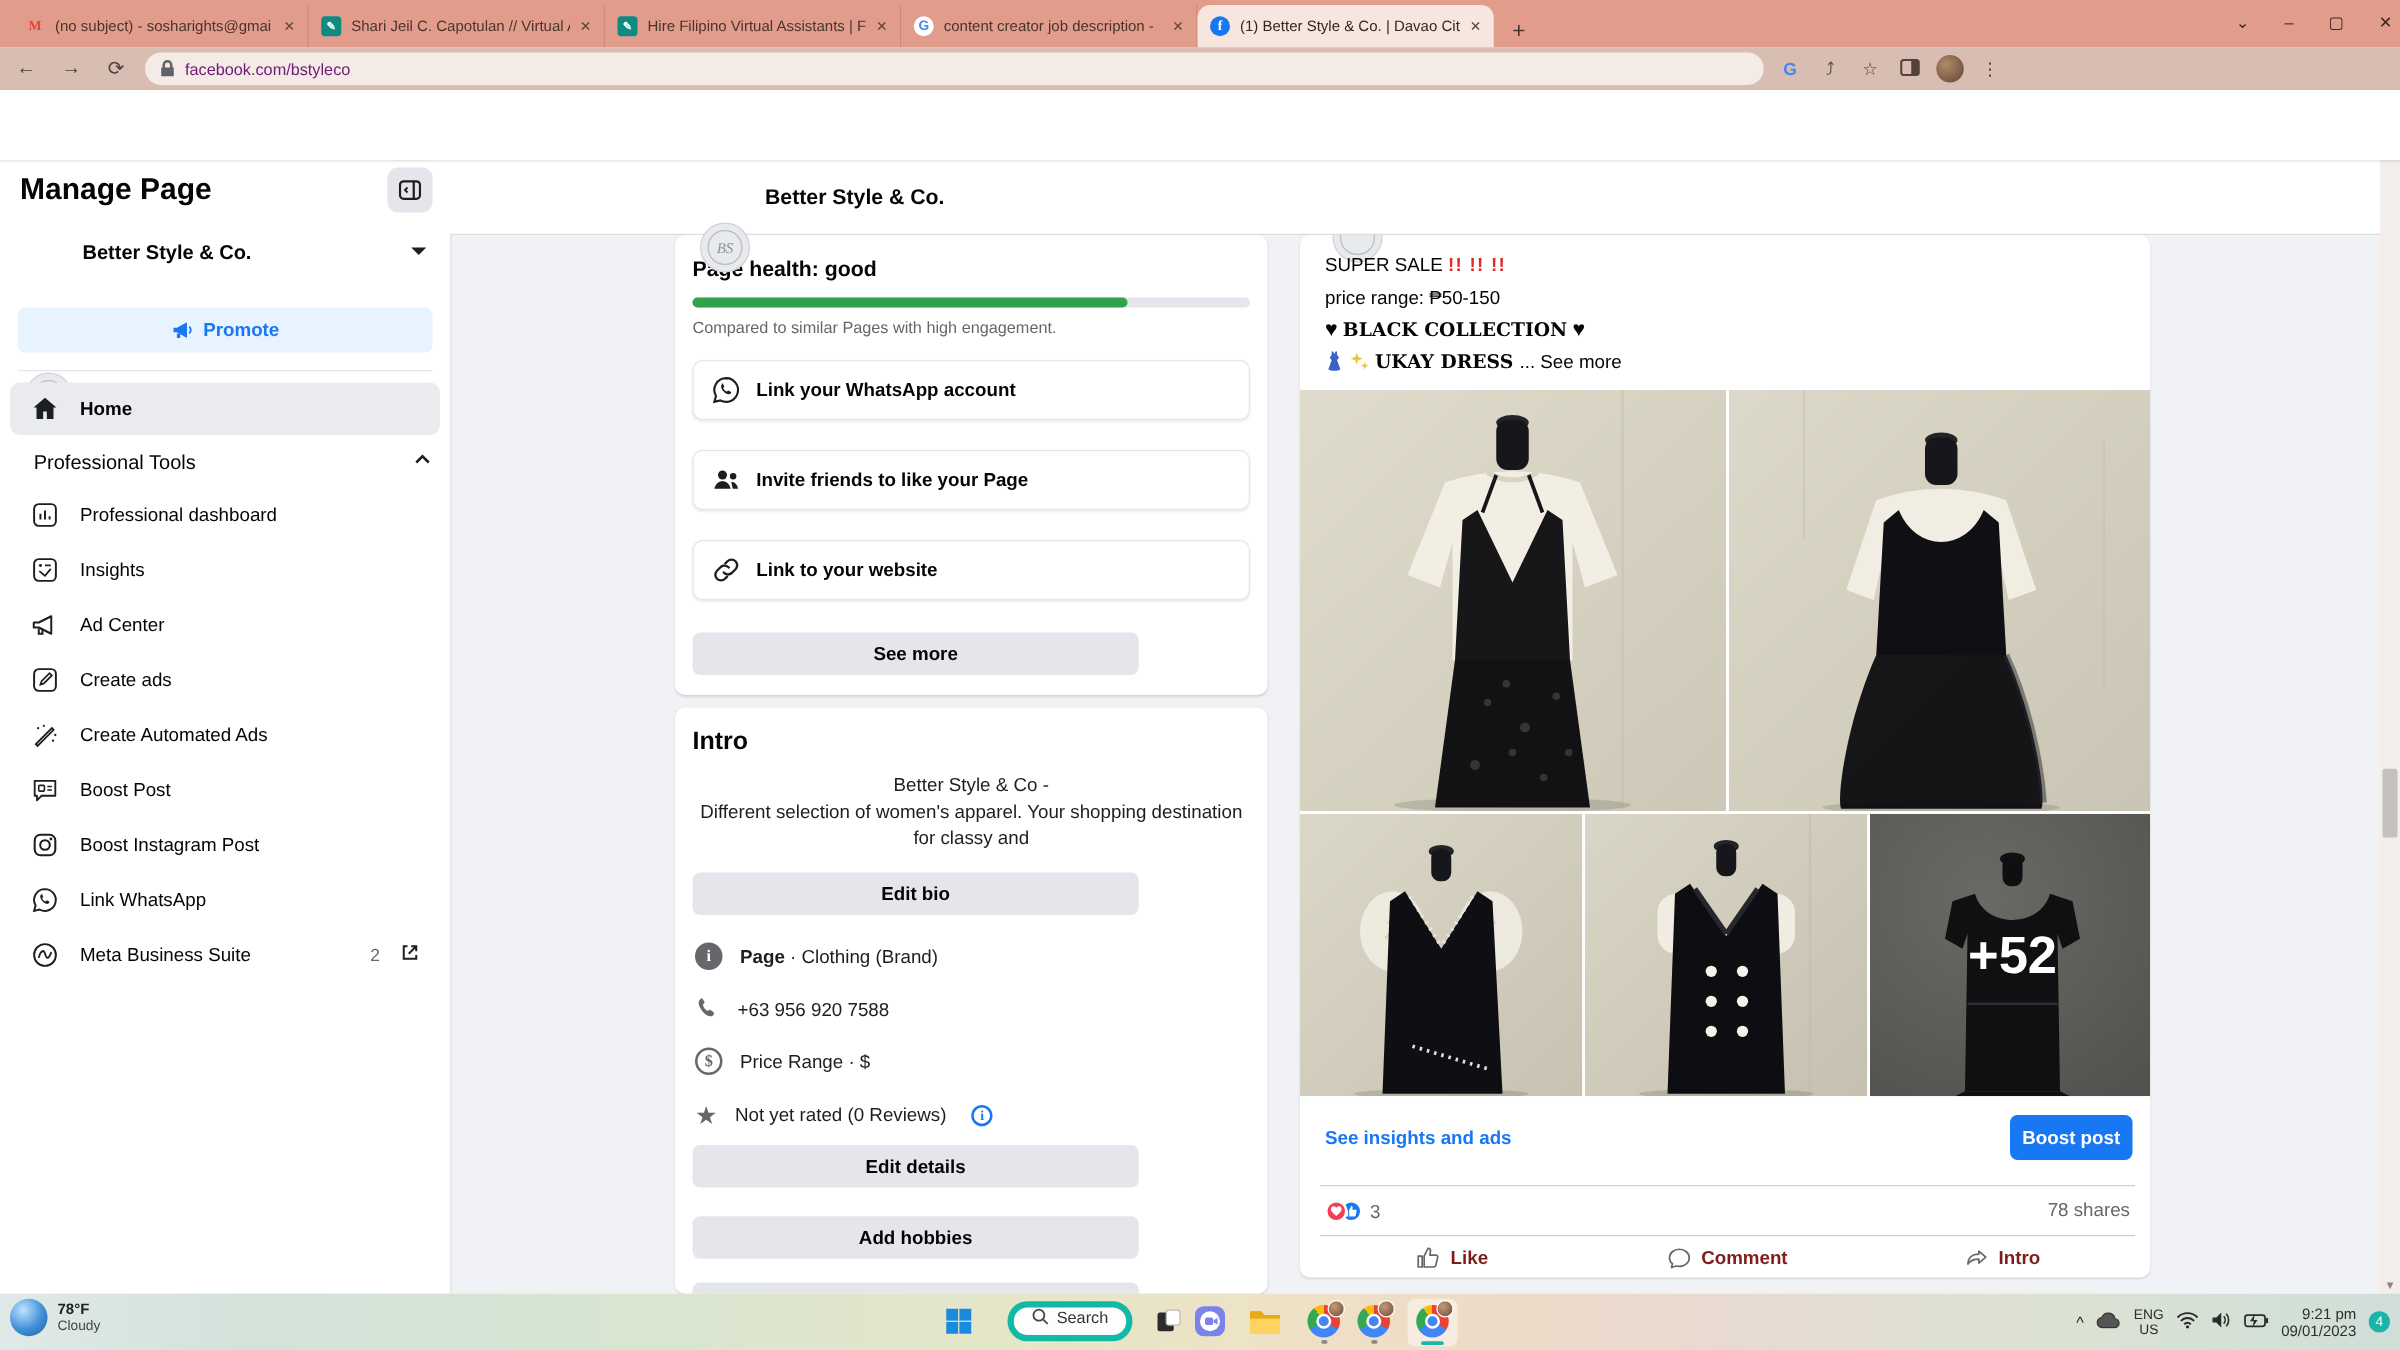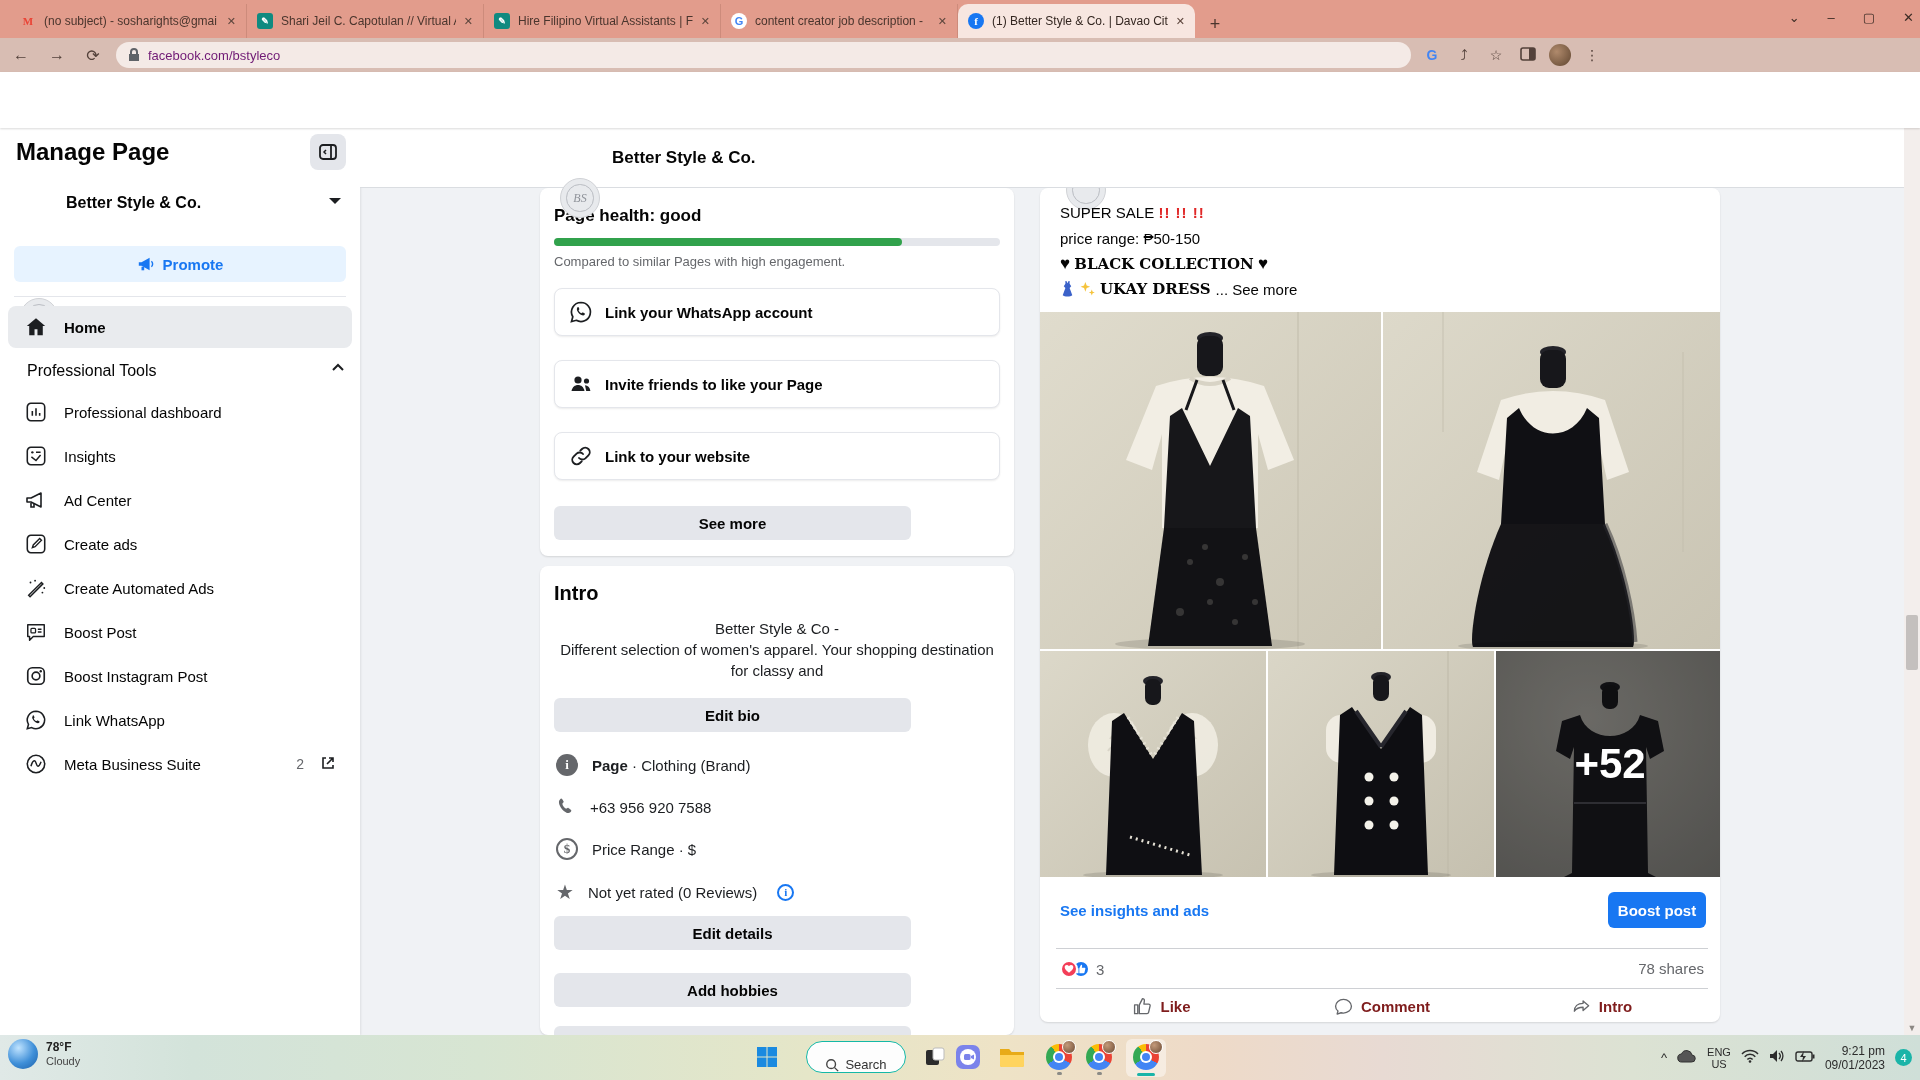--- a/index.html
+++ b/index.html
@@ -81,21 +81,21 @@
   
   .scrollbar{left:1904px;top:72px;width:16px;height:963px;background:#f3eeec}
   .sb-thumb{position:absolute;left:2px;top:543px;width:12px;height:55px;background:#c4c0be;border-radius:2px;cursor:pointer}
   .sb-arrow{position:absolute;left:0;width:16px;text-align:center;font-size:9px;color:#8b8783;cursor:pointer}
 
   
   .taskbar{left:0;top:1035px;width:1920px;height:45px;background:linear-gradient(90deg,#e0e9e7 0%,#d3e3da 10%,#d7e5d2 25%,#e5e6c8 42%,#eee3c6 52%,#eedac8 63%,#e8dad3 72%,#dce2d3 85%,#cfdfd8 100%);display:flex;align-items:center}
   .weather{position:absolute;left:8px;top:1039px;display:flex;align-items:center;gap:8px;cursor:pointer}
   .orb{width:30px;height:30px;border-radius:50%;background:radial-gradient(circle at 35% 30%,#bfe3ff,#3f8fd8 55%,#1c5fa8)}
   .tb-ico{position:absolute;top:1043px;width:28px;height:28px;display:flex;align-items:center;justify-content:center;cursor:pointer}
-  .tb-search{position:absolute;left:806px;top:1041px;width:100px;height:32px;border-radius:16px;background:#fdfdfd;border:1px solid #14b8a6;display:flex;align-items:flex-end;justify-content:center;gap:6px;font-size:13px;color:#333;cursor:pointer}
+  .tb-search{position:absolute;left:806px;top:1041px;width:100px;height:32px;border-radius:16px;background:#fdfdfd;border:5px solid #14b8a6;display:flex;align-items:flex-start;justify-content:center;gap:6px;font-size:13px;color:#333;cursor:pointer}
   .chrome-ball{width:26px;height:26px;border-radius:50%;background:conic-gradient(#ea4335 0 33%,#4285f4 33% 66%,#34a853 66% 90%,#fbbc05 90% 100%);position:relative}
   .chrome-ball:before{content:"";position:absolute;inset:7px;background:#fff;border-radius:50%}
   .chrome-ball:after{content:"";position:absolute;inset:9px;background:#4285f4;border-radius:50%}
   .mini-av{position:absolute;right:-4px;top:-4px;width:14px;height:14px;border-radius:50%;background:radial-gradient(circle at 35% 35%,#c49a7a,#6b4a33);border:1px solid #fff}
   .run-dot{position:absolute;bottom:-5px;left:11px;width:5px;height:3px;border-radius:2px;background:#8a8a86}
   .tb-active{position:absolute;left:1126px;top:1039px;width:40px;height:38px;background:rgba(255,255,255,.45);border-radius:6px;cursor:pointer}
   .tb-active .bar{position:absolute;bottom:1px;left:11px;width:18px;height:3px;border-radius:2px;background:#1ab4a8}
   .tray{position:absolute;right:8px;top:1035px;height:45px;display:flex;align-items:center;gap:10px;font-size:12px;color:#2c2c2c}
   .tray .two{text-align:center;font-size:11px;line-height:12px}
   .badge-teal{width:17px;height:17px;border-radius:50%;background:#1ab4a8;color:#fff;font-size:11px;display:flex;align-items:center;justify-content:center}

